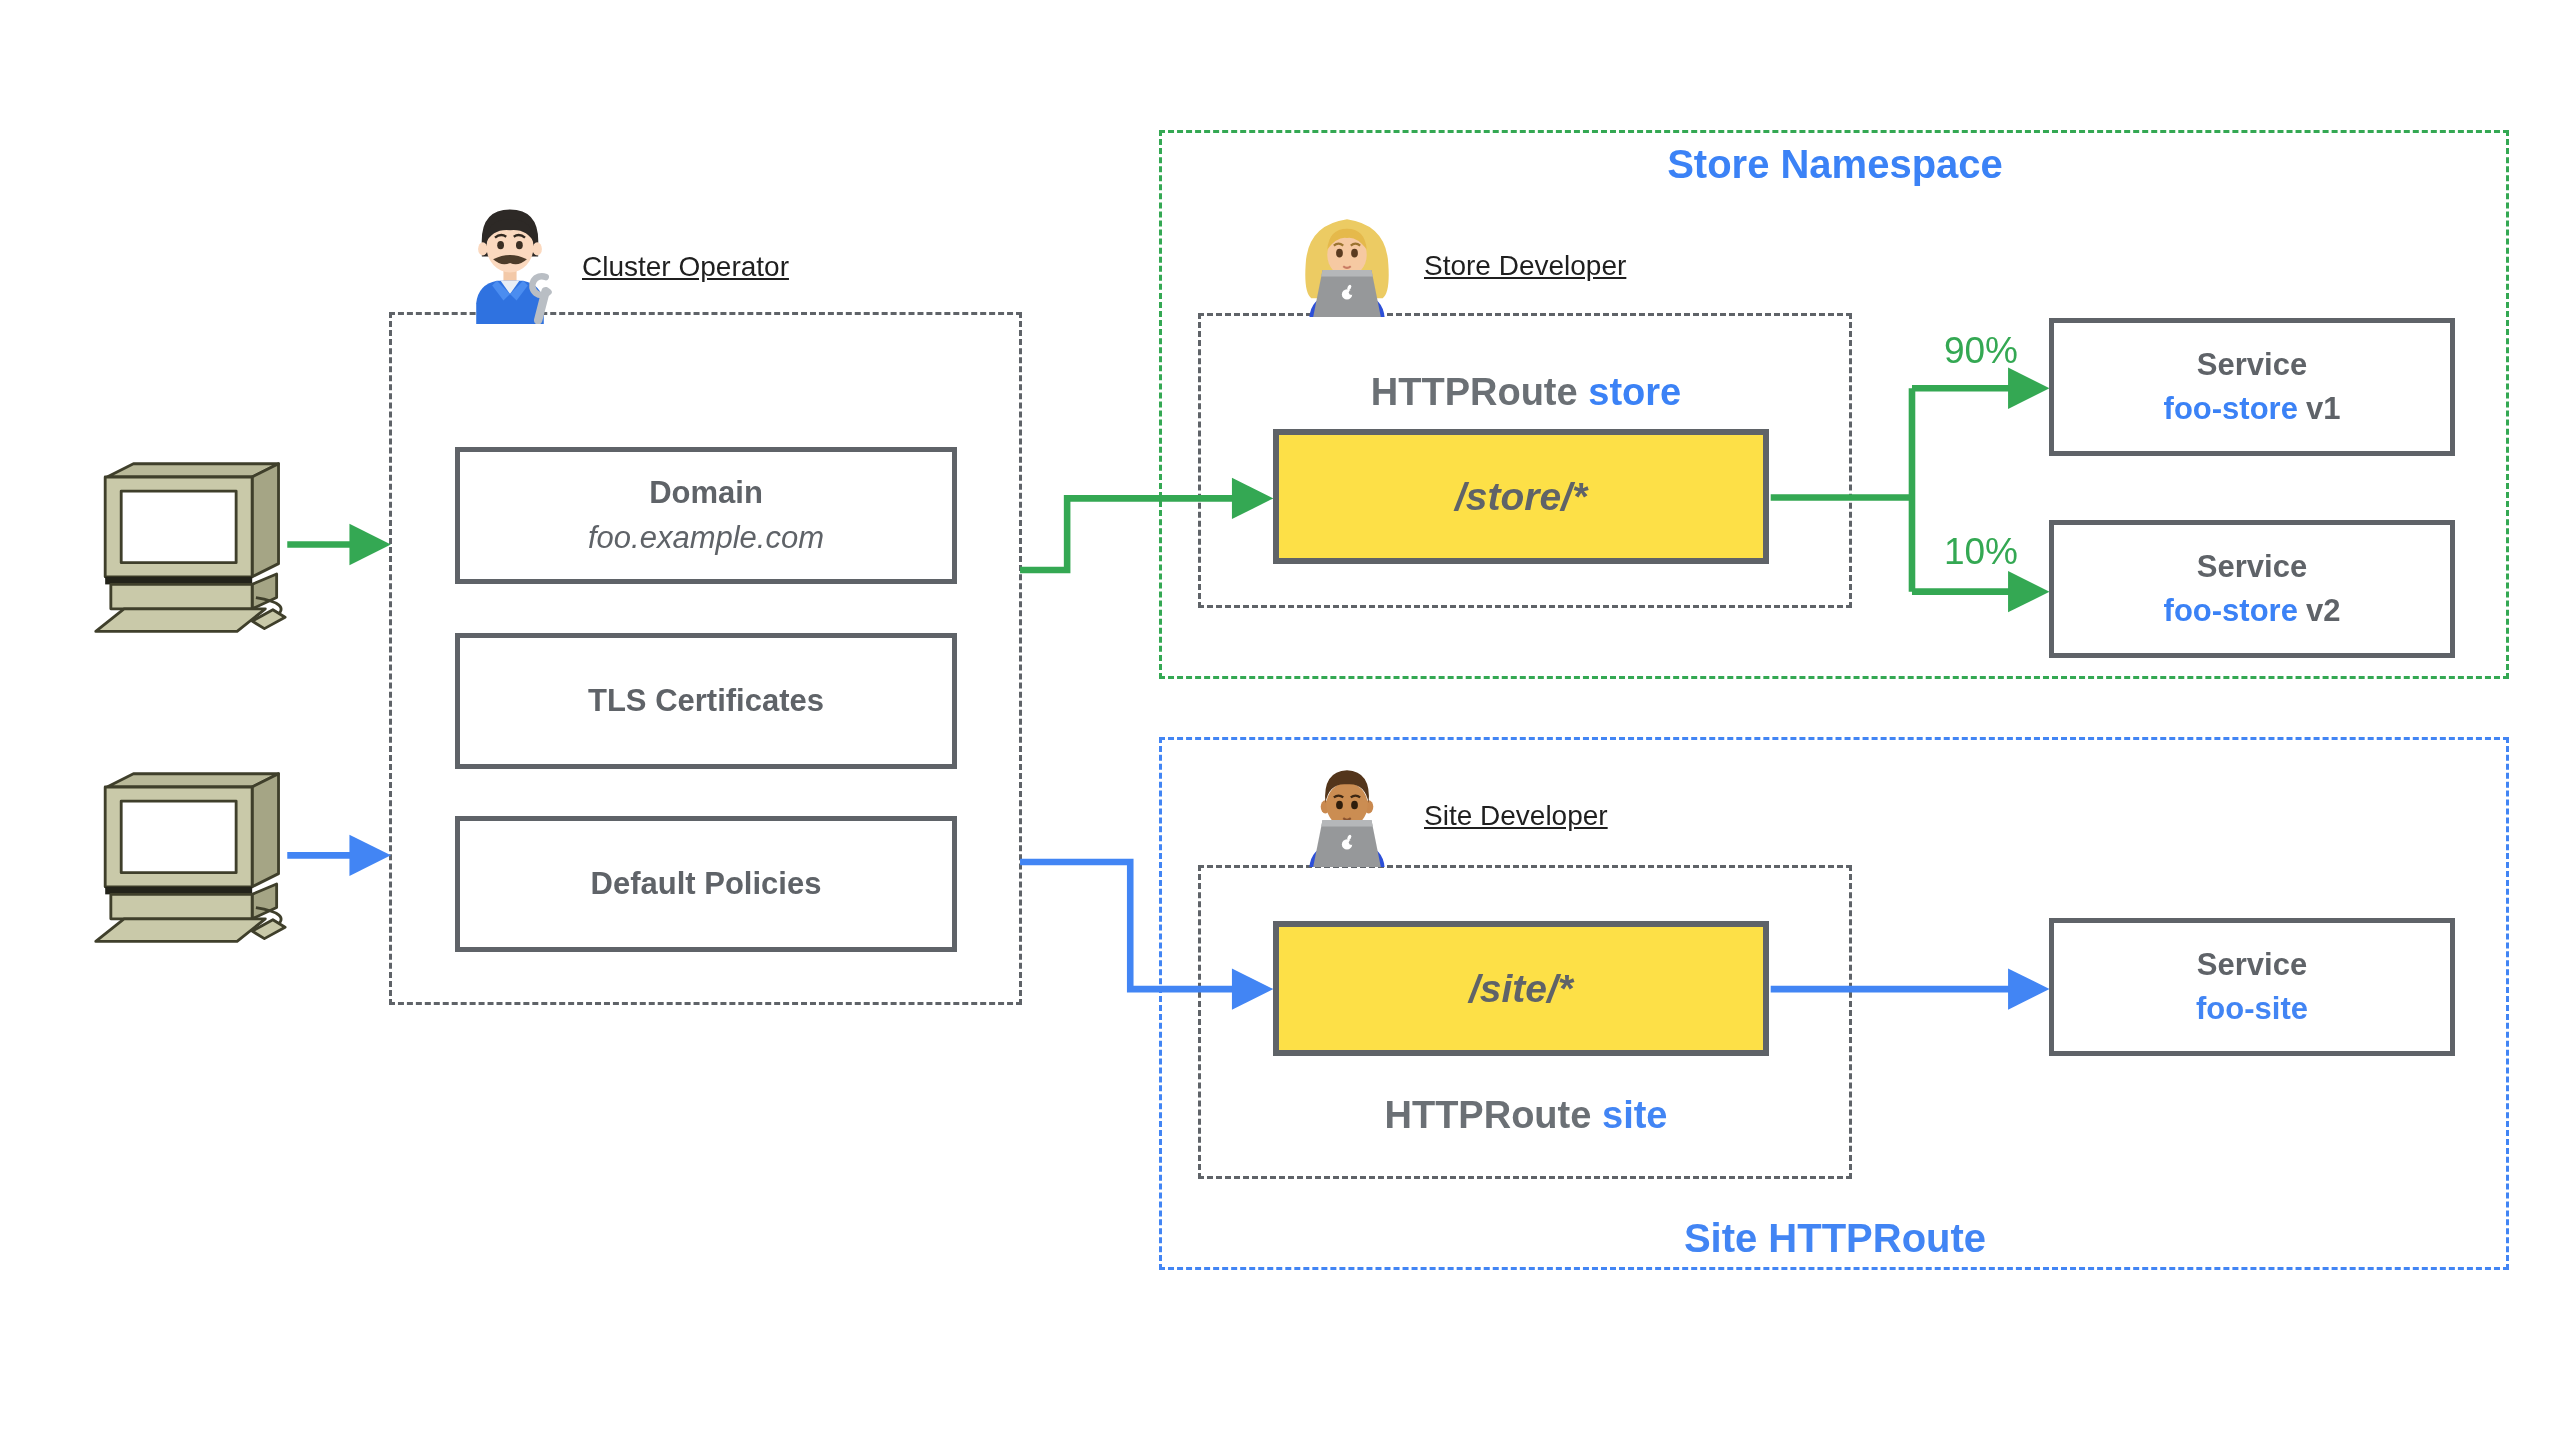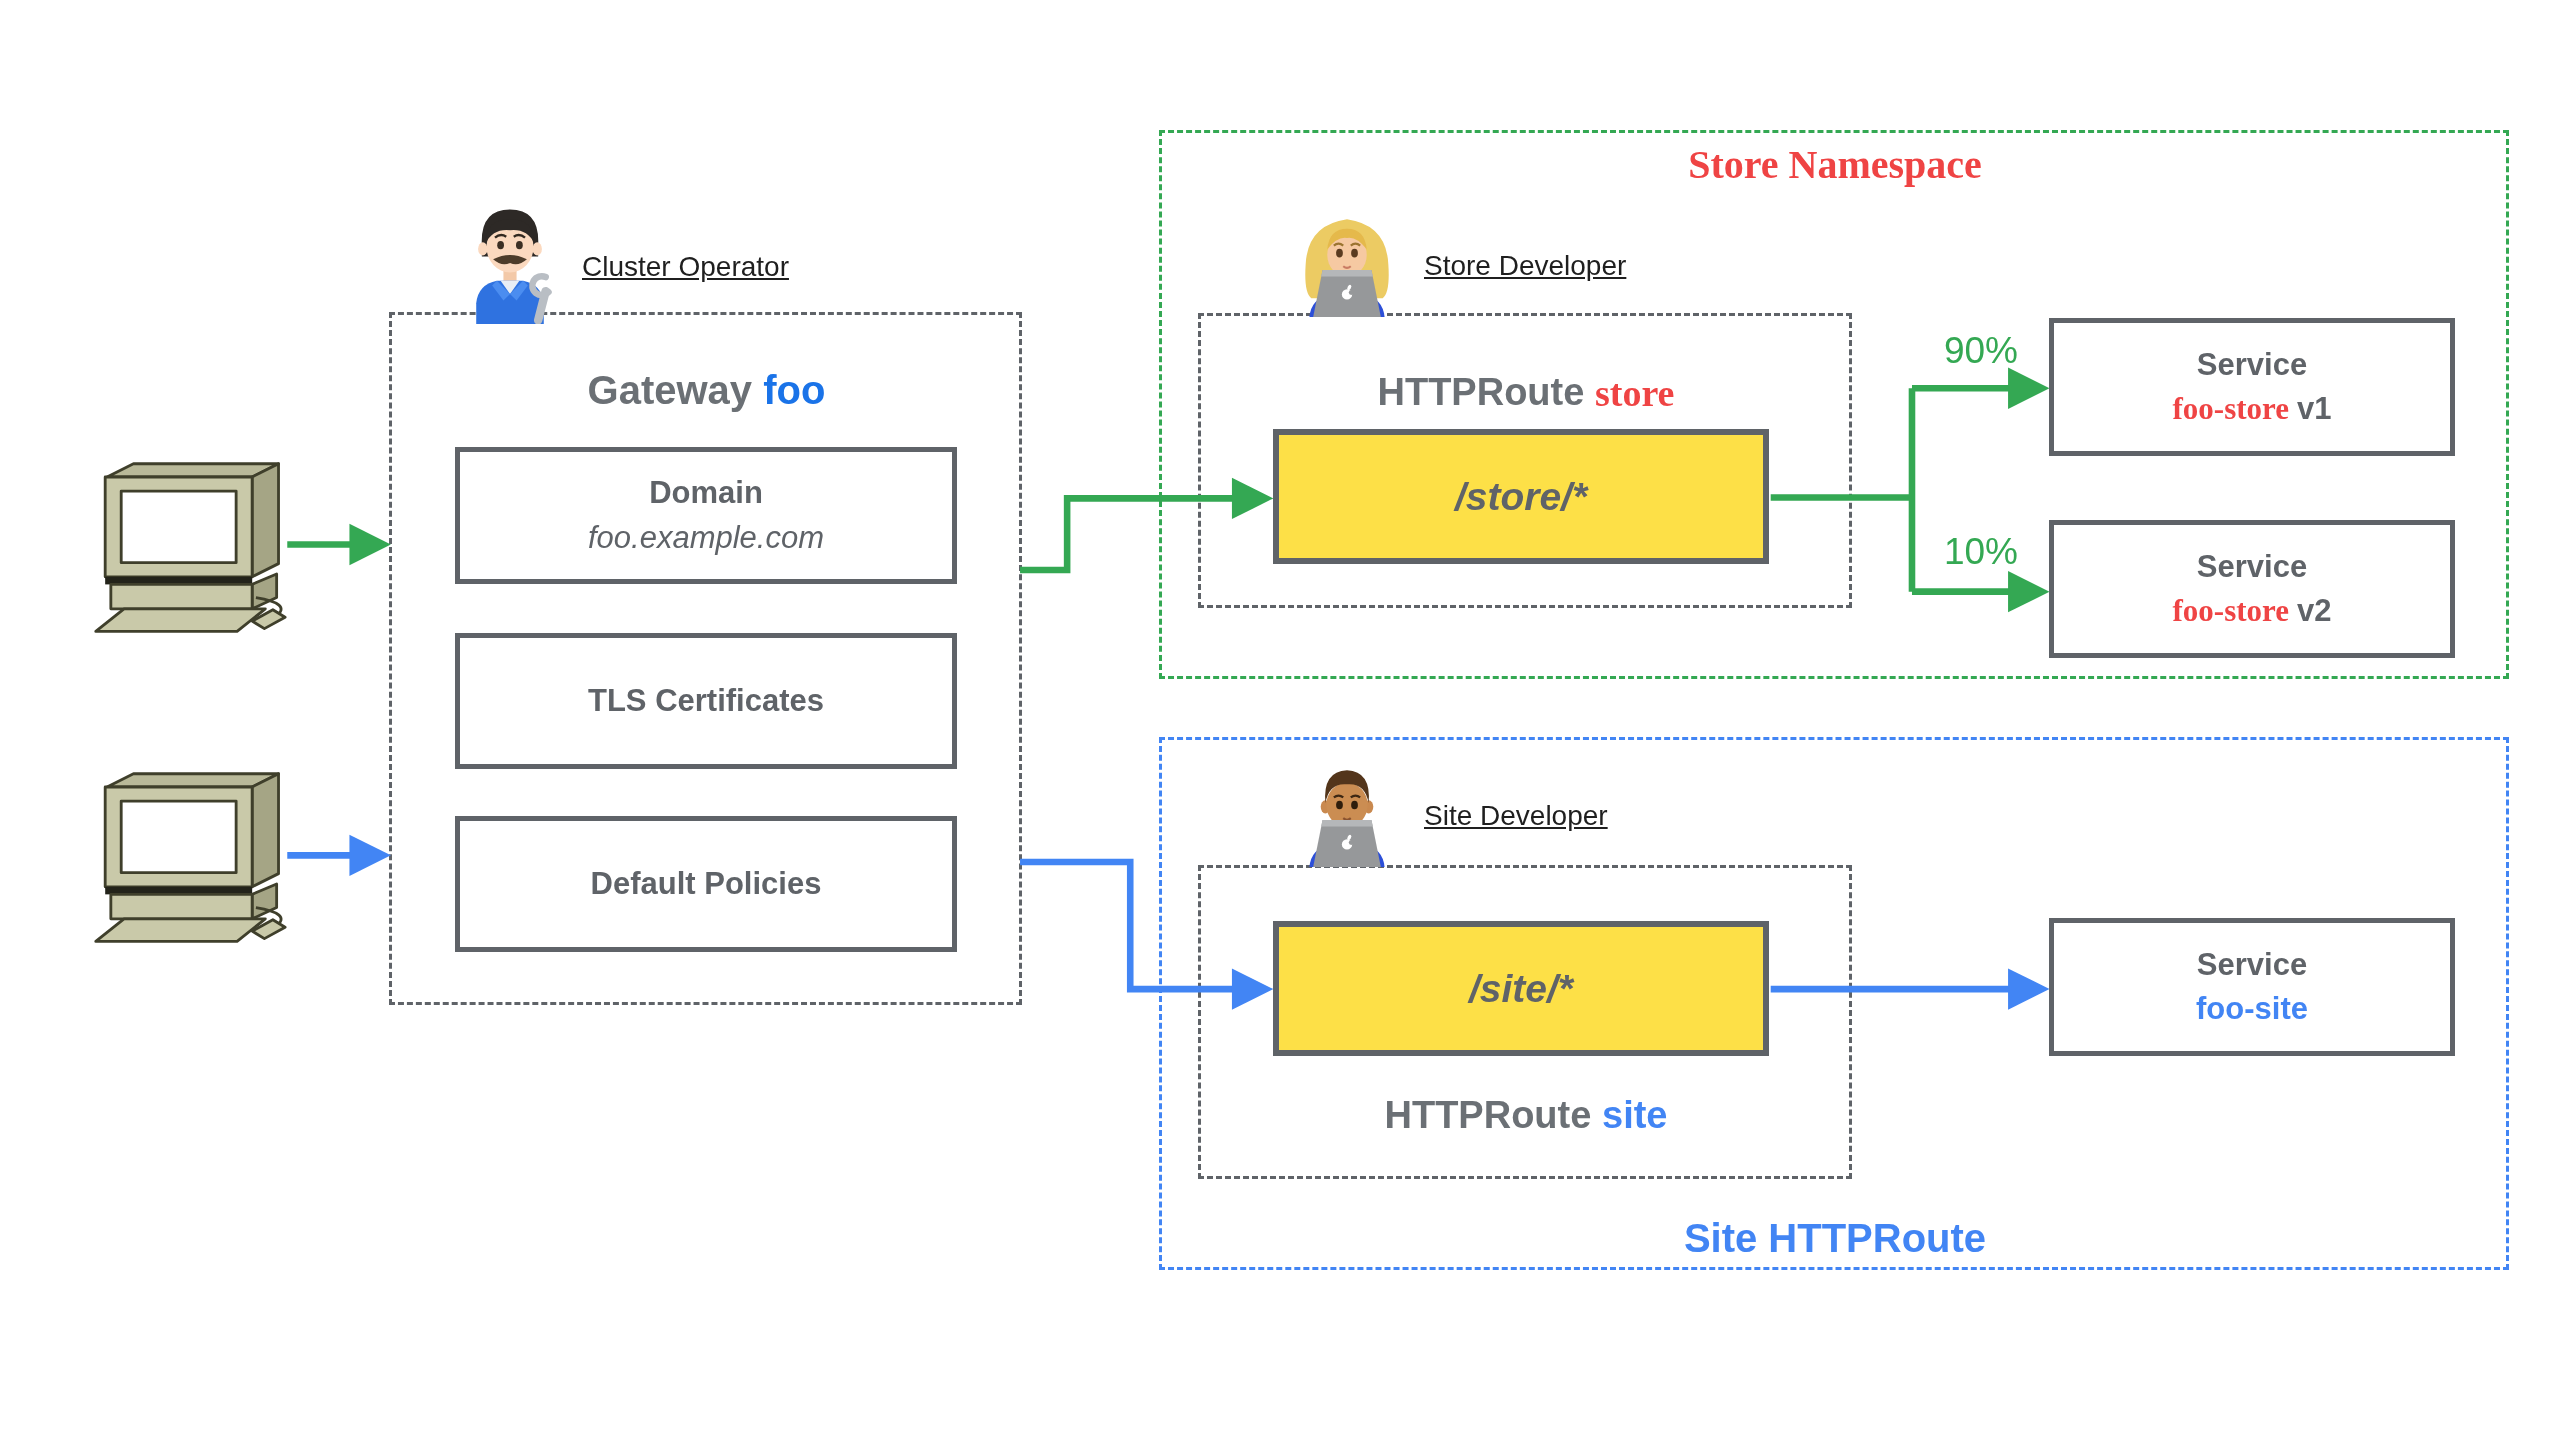--- a/index.html
+++ b/index.html
@@ -14,21 +14,21 @@
   .solid-box{border:5.7px solid #5f6368;background:#ffffff;display:flex;flex-direction:column;
              align-items:center;justify-content:center;text-align:center;
              color:#5f6368;font-weight:bold;font-size:31px;line-height:1.42;}
   .route-box{border:6.6px solid #5f6368;background:#fde047;display:flex;align-items:center;
              justify-content:center;color:#5f6368;font-weight:bold;font-style:italic;font-size:39px;}
   
   .persona-label{font-size:28px;color:#1f1f1f;white-space:nowrap;display:flex;align-items:center;text-decoration:underline;}
   .box-title{display:flex;align-items:center;justify-content:center;font-weight:bold;
              font-size:40px;white-space:nowrap;}
   .t-gray{color:#6b7075;}
-  .t-green{color:#ef4444;font-family:Liberation Serif, serif;}
+  .t-green{color:#3b82f6;}
   .t-blue{color:#4285f4;}
   .t-link{color:#1a73e8;}
   .ns-label{display:flex;align-items:center;justify-content:center;font-weight:bold;
             font-size:40px;white-space:nowrap;}
   .pct-label{font-size:37px;color:#34a853;text-align:center;}
   .domain-value{font-weight:normal;font-style:italic;}
   .svc-version{color:#5f6368;margin-left:0.26em;}
   .gap-right{margin-right:0.28em;}
   svg{display:block;}
   #connectors{pointer-events:none;}
@@ -64,24 +64,20 @@
       <polygon points="170,132 196,121 196,146 170,158" fill="#a5a585"></polygon>
       <rect x="20" y="132" width="150" height="26" fill="#c9c9a9"></rect>
       <path d="M174,146 Q212,152 196,166" fill="none"></path>
       <polygon points="4,182 34,158 184,158 154,182" fill="#c9c9a9"></polygon>
       <polygon points="170,171 192,159 205,167 183,179" fill="#c9c9a9"></polygon>
     </g>
   </svg>
 
   <div class="abs dash-gray" style="left:389px;top:312px;width:627px;height:687px;"></div>
 
-  <div class="abs box-title" style="left:389px;top:364px;width:635px;height:53px;">
-    <span class="t-gray gap-right">Gateway</span>
-    <span class="t-link">foo</span>
-  </div>
 
   <div class="abs solid-box" style="left:455px;top:633px;width:492px;height:126px;">
     <span>TLS Certificates</span>
   </div>
 
   <div class="abs solid-box" style="left:455px;top:447px;width:492px;height:127px;">
     <span>Domain</span>
     <span class="domain-value">foo.example.com</span>
   </div>
 

